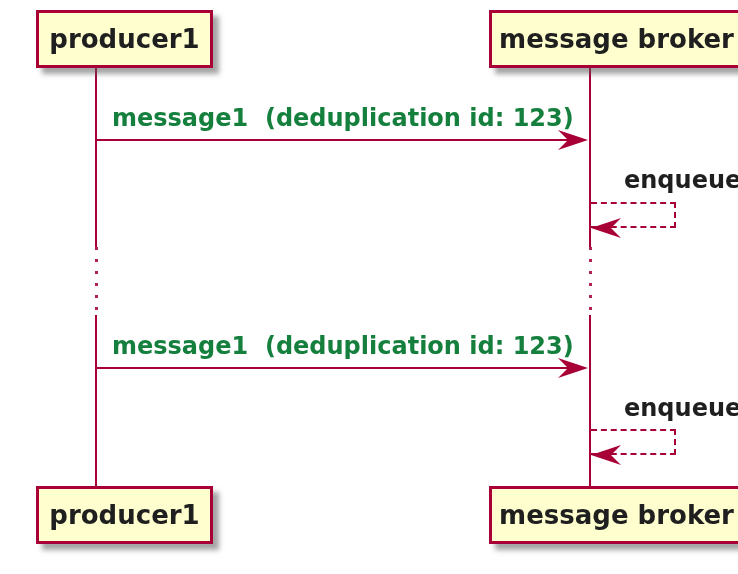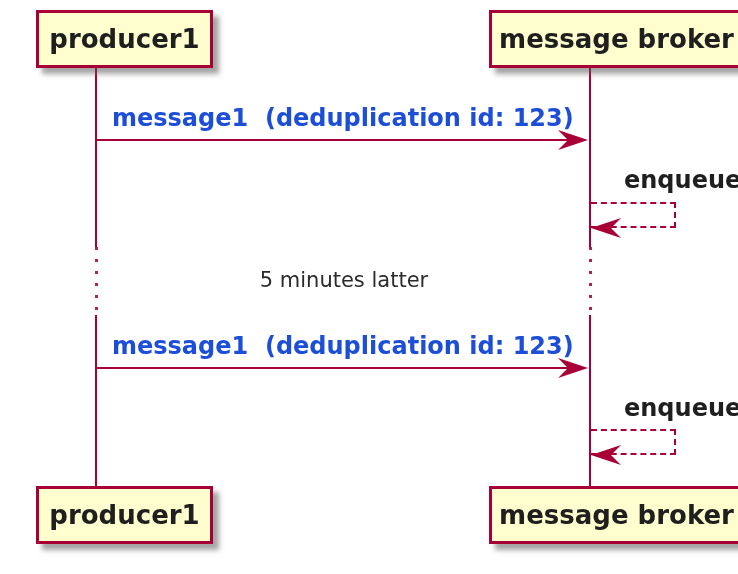--- a/index.html
+++ b/index.html
@@ -41,21 +41,21 @@
     width:3px;top:247px;height:68px;
     background:repeating-linear-gradient(to bottom,#b1224d 0 3px,transparent 3px 12px);
   }
 
   
   .arrow-line{position:absolute;left:96px;width:474px;height:2px;background:#A80036;}
   .a1{top:139px;}
   .a2{top:367px;}
   .msg-label{
     position:absolute;left:112px;
-    font-size:24px;font-weight:bold;color:#1d4ed8;white-space:pre;text-align:right;
+    font-size:24px;font-weight:bold;color:#15803d;white-space:pre;text-align:right;
   }
   .m1{top:104px;}
   .m2{top:332px;}
 
   
   .enq-label{position:absolute;left:624px;font-size:24px;font-weight:bold;color:#1f1f1f;}
   .e1{top:166px;}
   .e2{top:394px;}
   .loop{
     position:absolute;left:591px;width:85px;height:26px;
@@ -99,21 +99,20 @@
   </div>
 
   <div class="enq-label e1">enqueue</div>
   <div class="loop l1"></div>
   <div class="arrowhead ahl1">
     <svg width="32" height="22" viewBox="0 0 32 22">
         <path d="M0,11 L30,1 L20,11 L30,21 Z" fill="#A80036"></path>
       </svg>
   </div>
 
-  <div class="delay-label">5 minutes latter</div>
 
   <div class="msg-label m2">message1  (deduplication id: 123)</div>
   <div class="arrow-line a2"></div>
   <div class="arrowhead ah2">
     <svg width="32" height="22" viewBox="0 0 32 22">
         <path d="M32,11 L2,1 L12,11 L2,21 Z" fill="#A80036"></path>
       </svg>
   </div>
 
   <div class="enq-label e2">enqueue</div>

